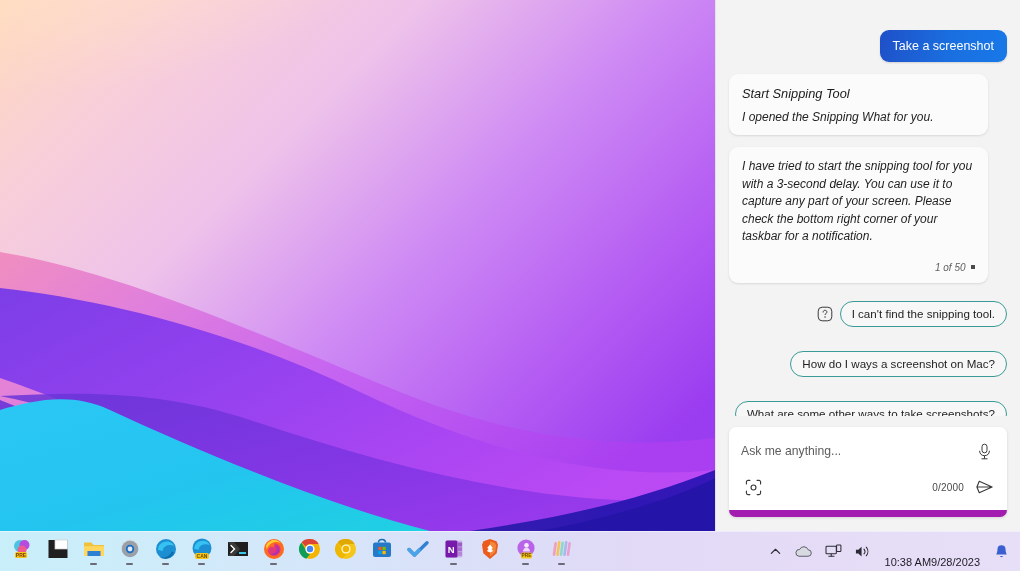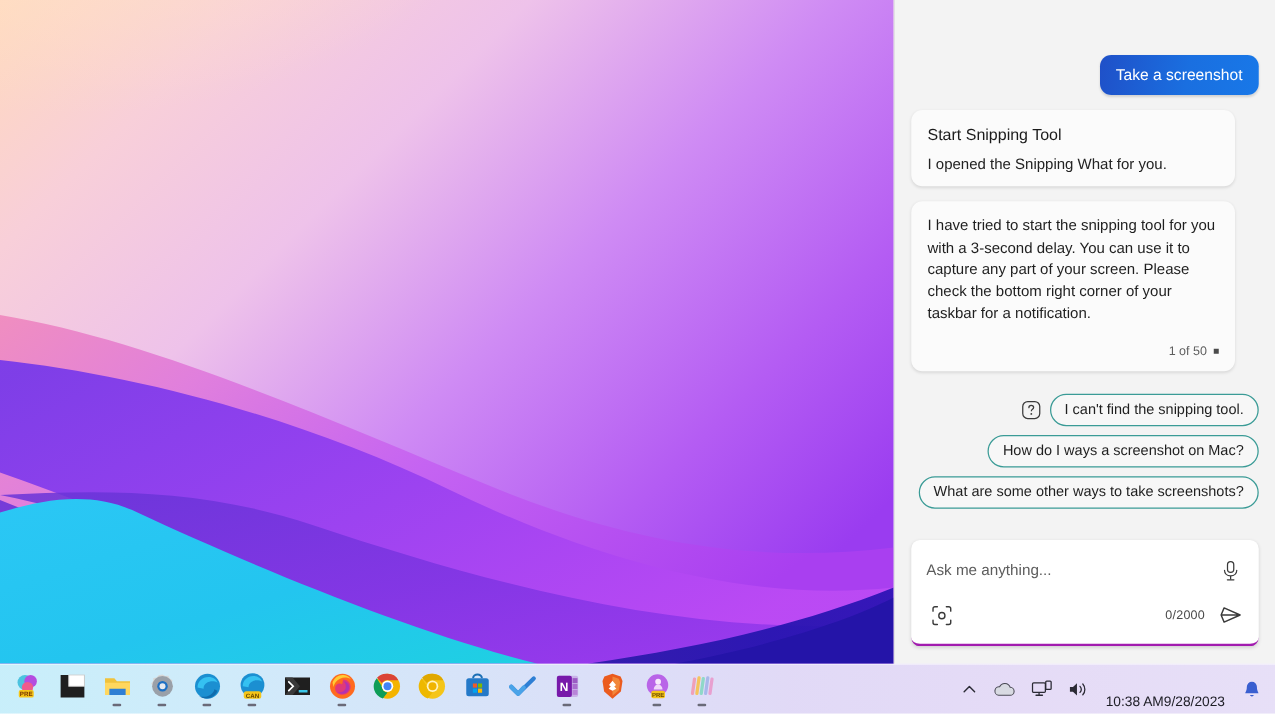--- a/index.html
+++ b/index.html
@@ -73,25 +73,25 @@
     position: absolute; right: 0; top: 0;
     width: 305px; height: 531px;
     background: #f3f3f3;
     border-left: 1px solid #e2e2e2;
     display: flex; flex-direction: column;
     overflow: hidden;
   }
   .chat {
     flex: 1 1 auto; overflow: hidden;
     padding: 30px 13px 0 13px;
-    display: flex; flex-direction: column; gap: 12px; justify-content: center;
+    display: flex; flex-direction: column; gap: 12px;
   }
 
   .row-right { display: flex; justify-content: flex-end; }
-  .row-left  { display: flex; justify-content: flex-start; }
+  .row-left  { display: flex; justify-content: flex-start; font-style: italic; }
 
   .user-bubble {
     background: linear-gradient(100deg, #1f50c8 0%, #1a6fe0 55%, #1878e8 100%);
     color: #ffffff;
     font-size: 12.5px; line-height: 16px;
     padding: 8px 13px;
     border-radius: 9px;
     box-shadow: 0 1px 2px rgba(0,0,0,0.14);
     max-width: 88%;
     cursor: default;
@@ -112,42 +112,42 @@
   .bubble-footer {
     display: flex; align-items: center; justify-content: flex-end;
     gap: 5px; margin-top: 10px; padding-top: 6px;
     font-size: 10px; color: #5e5e5e;
   }
   .footer-dot { width: 4px; height: 4px; background: #4b4b4b; display: inline-block; }
 
   
   .suggestions {
     display: flex; flex-direction: column; align-items: flex-end;
-    gap: 7px; padding: 6px 13px 0 13px;
+    gap: 24px; padding: 6px 13px 0 13px;
   }
   .sug-row { display: flex; align-items: center; gap: 7px; }
   .chip {
     border: 1px solid #3a9b96;
     color: #1f1f1f;
     background: #f7f7f7;
     border-radius: 13px;
     font-size: 11.6px; line-height: 14px;
     padding: 5px 11px;
     cursor: pointer;
     white-space: nowrap;
   }
   .help-icon { width: 16px; height: 16px; flex: 0 0 auto; cursor: pointer; }
 
   
   .composer-wrap { padding: 11px 13px 14px 13px; }
   .composer {
     background: #ffffff;
     border-radius: 7px;
     box-shadow: 0 1px 3px rgba(0,0,0,0.13);
-    border-bottom: 2px solid #a21caf;
+    border-bottom: 7px solid #a21caf;
     overflow: hidden;
   }
   .composer-top {
     display: flex; align-items: center;
     padding: 12px 11px 10px 12px;
   }
   .composer-input {
     flex: 1 1 auto; border: none; outline: none;
     font-family: "Liberation Sans", sans-serif;
     font-size: 12.2px; color: #1f1f1f; background: transparent;

